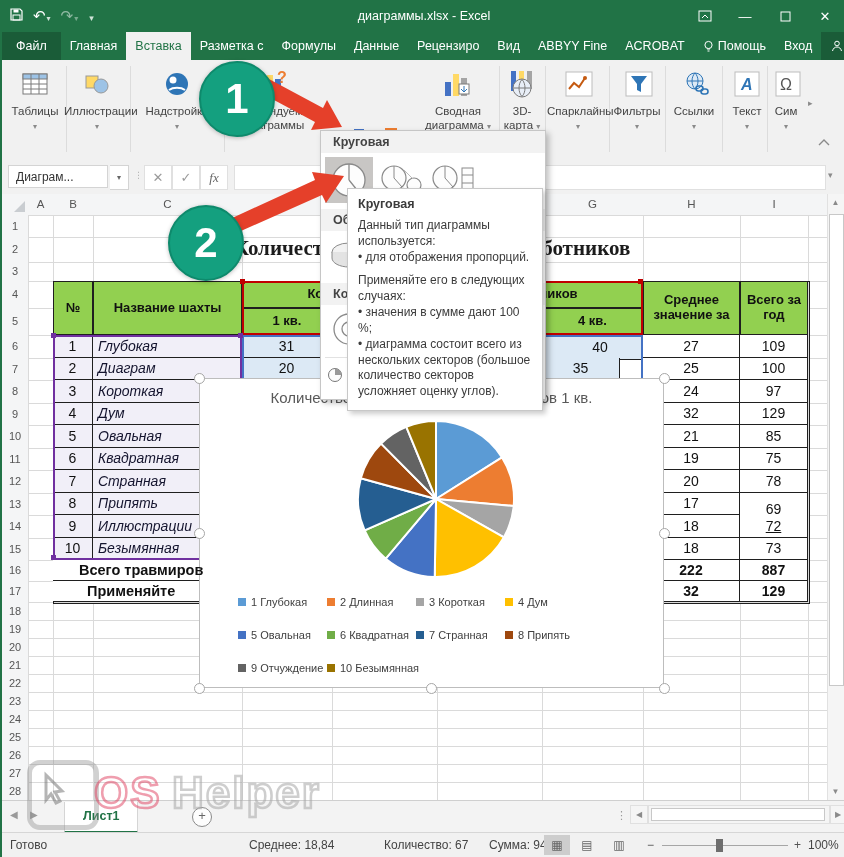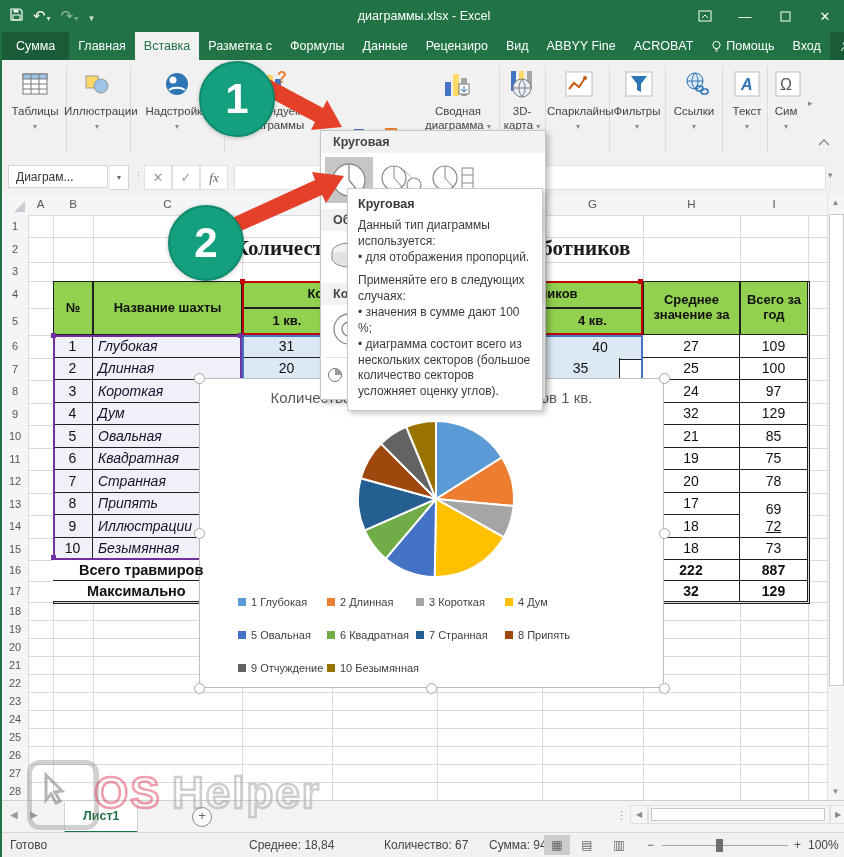--- a/index.html
+++ b/index.html
@@ -132,21 +132,21 @@
       <span class="winbtn">
         <svg width="11" height="11" viewBox="0 0 11 11">
             <rect x="1" y="1" width="9" height="9" fill="none" stroke="#fff"></rect>
           </svg>
       </span>
       <span class="winbtn">✕</span>
     </div>
   </div>
 
   <div class="tabbar">
-    <div class="rtab file">Сумма</div>
+    <div class="rtab file">Файл</div>
     <span id="tabbar-items" style="display:flex">
         <div class="rtab">Главная</div>
         <div class="rtab active">Вставка</div>
         <div class="rtab">Разметка с</div>
         <div class="rtab">Формулы</div>
         <div class="rtab">Данные</div>
         <div class="rtab">Рецензиро</div>
         <div class="rtab">Вид</div>
         <div class="rtab">ABBYY Fine</div>
         <div class="rtab">ACROBAT</div>
@@ -479,21 +479,21 @@
       <div class="cell hdr" style="left: 738px; top: 281px; width: 68px; height: 54px; padding: 0px 2px;">Всего за год</div>
       <div class="cell lav" style="left: 51px; top: 335px; width: 40px; height: 22.5px;">1</div>
       <div class="cell lav name" style="left: 91px; top: 335px; width: 149px; height: 22.5px;">Глубокая</div>
       <div class="cell blue" style="left: 240px; top: 335px; width: 90px; height: 22.5px;">31</div>
       <div class="cell " style="left: 330px; top: 335px; width: 105px; height: 22.5px;"></div>
       <div class="cell " style="left: 435px; top: 335px; width: 105px; height: 22.5px;"></div>
       <div class="cell blue" style="left: 540px; top: 335px; width: 101px; height: 25px; padding-left: 16px;">40</div>
       <div class="cell " style="left: 641px; top: 335px; width: 97px; height: 22.5px;">27</div>
       <div class="cell " style="left: 738px; top: 335px; width: 68px; height: 22.5px;">109</div>
       <div class="cell lav" style="left: 51px; top: 357.5px; width: 40px; height: 22.5px;">2</div>
-      <div class="cell lav name" style="left: 91px; top: 357.5px; width: 149px; height: 22.5px;">Длинная</div>
+      <div class="cell lav name" style="left: 91px; top: 357.5px; width: 149px; height: 22.5px;">Диаграм</div>
       <div class="cell blue" style="left: 240px; top: 357.5px; width: 90px; height: 22.5px;">20</div>
       <div class="cell " style="left: 330px; top: 357.5px; width: 105px; height: 22.5px;"></div>
       <div class="cell " style="left: 435px; top: 357.5px; width: 105px; height: 22.5px;"></div>
       <div class="cell blue" style="left: 540px; top: 357.5px; width: 78px; height: 22.5px;">35</div>
       <div class="cell " style="left: 641px; top: 357.5px; width: 97px; height: 22.5px;">25</div>
       <div class="cell " style="left: 738px; top: 357.5px; width: 68px; height: 22.5px;">100</div>
       <div class="cell lav" style="left: 51px; top: 380px; width: 40px; height: 22.5px;">3</div>
       <div class="cell lav name" style="left: 91px; top: 380px; width: 149px; height: 22.5px;">Короткая</div>
       <div class="cell " style="left: 240px; top: 380px; width: 90px; height: 22.5px;"></div>
       <div class="cell " style="left: 330px; top: 380px; width: 105px; height: 22.5px;"></div>
@@ -571,21 +571,21 @@
   <div class="selrect" style="left:240px;top:281px;width:401px;height:54px;border:2px solid #c00000"></div>
   <div class="selrect" style="left:51px;top:335px;width:189px;height:225px;border:2px solid #7030a0"></div>
   <div class="selrect" style="left:240px;top:335px;width:401px;height:225px;border:2px solid #4472c4"></div>
   <div class="handle-sq" style="left:238px;top:279px;background:#c00000"></div>
   <div class="handle-sq" style="left:636px;top:279px;background:#c00000"></div>
   <div class="handle-sq" style="left:49px;top:333px;background:#7030a0"></div>
   <div class="handle-sq" style="left:236px;top:333px;background:#7030a0"></div>
   <div class="handle-sq" style="left:49px;top:555px;background:#7030a0"></div>
 
   <div class="total-label" style="left:77px;top:562px">Всего травмиров</div>
-  <div class="total-label" style="left:85px;top:583px">Максимально</div>
+  <div class="total-label" style="left:85px;top:583px">Применяйте</div>
 
   <div class="chart">
     <div class="chart-title">Количество травмированных работников 1 кв.</div>
     <svg id="pie-svg" width="176" height="172" viewBox="0 0 176 172" style="position:absolute;left:148px;top:34px">
         <path d="M88,86 L88,8 A78,78 0 0 1 154.02035140142664,44.46311036160573 Z" fill="#5B9BD5" stroke="#fff" stroke-width="2"></path>
         <path d="M88,86 L154.02035140142664,44.46311036160573 A78,78 0 0 1 165.68761870798468,92.97380093512764 Z" fill="#ED7D31" stroke="#fff" stroke-width="2"></path>
         <path d="M88,86 L165.68761870798468,92.97380093512764 A78,78 0 0 1 155.9692155765166,124.26467997923166 Z" fill="#A5A5A5" stroke="#fff" stroke-width="2"></path>
         <path d="M88,86 L155.9692155765166,124.26467997923166 A78,78 0 0 1 86.73039686087877,163.98966667366346 Z" fill="#FFC000" stroke="#fff" stroke-width="2"></path>
         <path d="M88,86 L86.73039686087877,163.98966667366346 A78,78 0 0 1 37.7545801312241,145.6606887507211 Z" fill="#4472C4" stroke="#fff" stroke-width="2"></path>
         <path d="M88,86 L37.7545801312241,145.6606887507211 A78,78 0 0 1 16.623471275665494,117.45458865196383 Z" fill="#70AD47" stroke="#fff" stroke-width="2"></path>

